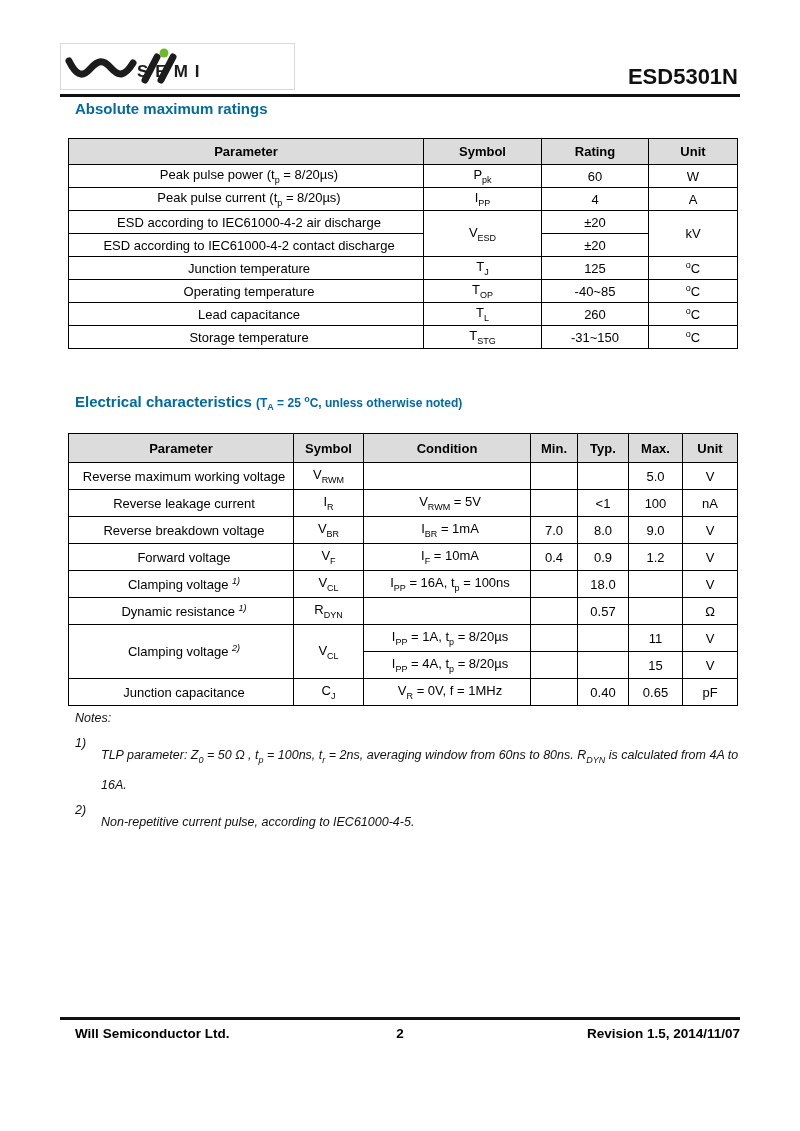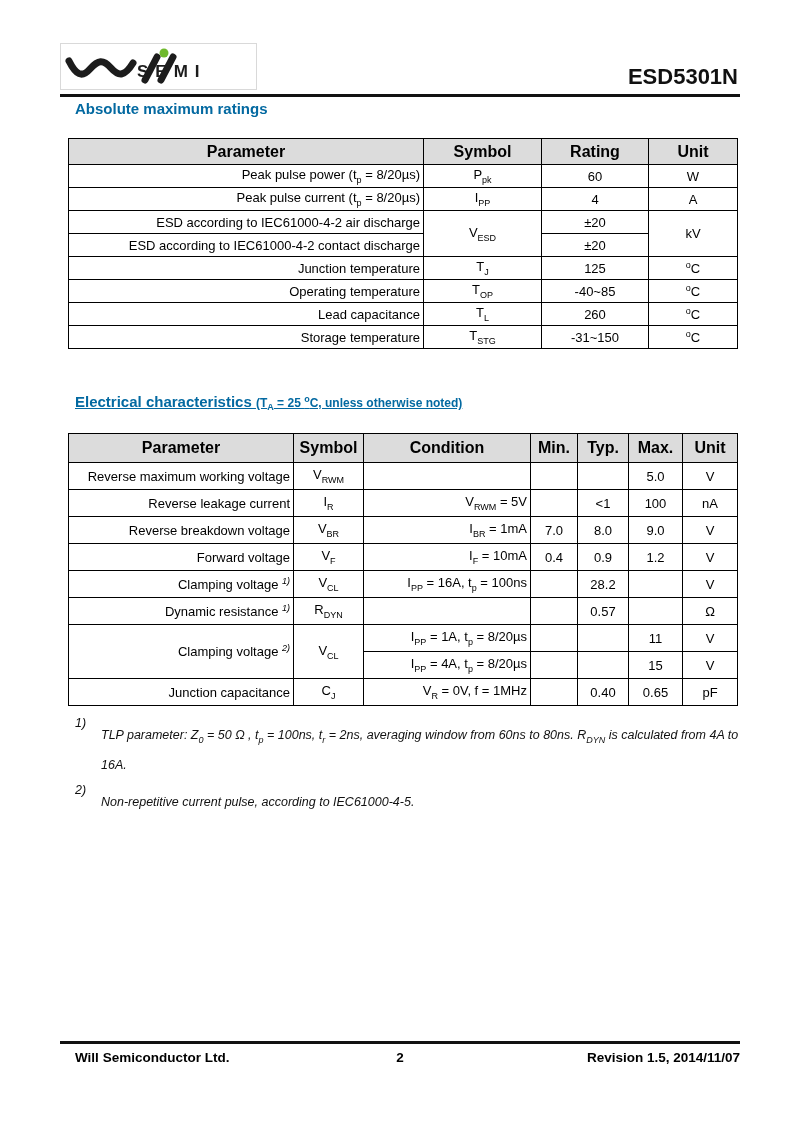--- a/index.html
+++ b/index.html
@@ -5,21 +5,21 @@
   * { margin: 0; padding: 0; box-sizing: border-box; }
   html, body { background: #ffffff; }
   body {
     width: 800px; height: 1131px;
     position: relative;
     font-family: "Liberation Sans", sans-serif;
     color: #000;
   }
   .logo-box {
     position: absolute; left: 60px; top: 43px;
-    width: 197px; height: 47px;
+    width: 235px; height: 47px;
     border: 1px solid #d9d9d9;
     background: #fff;
   }
   .logo-mark { position: absolute; left: 4px; top: 4px; }
   .logo-semi {
     position: absolute; left: 76px; bottom: 7px;
     font-size: 17px; font-weight: bold; letter-spacing: 7px; color: #1c1c1c;
   }
   .part-number {
     position: absolute; right: 62px; top: 64px;
@@ -28,49 +28,49 @@
   .header-rule {
     position: absolute; left: 60px; top: 94px;
     width: 680px; height: 3px; background: #111;
   }
   .sec-title {
     position: absolute; left: 75px;
     font-size: 15px; font-weight: bold; color: #0369a1;
   }
   .sec-title .suffix { font-size: 12px; font-weight: bold; }
   #abs-title  { top: 100px; }
-  #elec-title { top: 393px; text-decoration: underline; }
+  #elec-title { top: 393px; }
   table {
     border-collapse: collapse; table-layout: fixed;
     position: absolute; left: 68px;
     width: 669px;
     font-size: 13px;
   }
   #abs-table  { top: 138px; }
   #elec-table { top: 433px; }
   th, td { border: 1px solid #000; text-align: center; vertical-align: middle; padding: 0 3px; }
-  th { background: #dcdcdc; font-weight: bold; font-size: 16px; }
+  th { background: #dcdcdc; font-weight: bold; font-size: 13px; }
   #abs-table th  { height: 26px; }
   #abs-table td  { height: 23px; }
   #elec-table th { height: 29px; }
   #elec-table td { height: 27px; }
-  td.left { text-align: right; padding-left: 9px; border-radius: 9px; }
+  td.left { text-align: center; padding-left: 9px; border-radius: 9px; }
   sub { font-size: 9px; }
   sup { font-size: 9px; }
   .it { font-style: italic; }
   .notes {
     position: absolute; left: 75px; top: 711px; width: 668px;
     font-style: italic; font-size: 12.5px; color: #111;
   }
   .notes-label { margin-bottom: 6px; }
   .note-item { display: flex; line-height: 25px; }
   .note-num { width: 26px; flex: 0 0 26px; }
   .note-text { flex: 1; margin-top: 12px; }
   .footer {
-    position: absolute; left: 60px; top: 1041px; width: 680px;
+    position: absolute; left: 60px; top: 1017px; width: 680px;
     border-top: 3px solid #111; padding-top: 3px;
     font-size: 13.5px; font-weight: bold;
   }
   .footer-company { position: absolute; left: 15px; top: 6px; }
   .footer-page { position: absolute; left: 50%; transform: translateX(-50%); top: 6px; }
   .footer-revision { position: absolute; right: 0; top: 6px; padding-left: 21px; }
 </style>
 </head>
 <body>
 
@@ -213,21 +213,21 @@
         <td>0.4</td>
         <td>0.9</td>
         <td>1.2</td>
         <td>V</td>
       </tr>
       <tr>
         <td class="left">Clamping voltage <sup class="it">1)</sup></td>
         <td>V<sub>CL</sub></td>
         <td class="left">I<sub>PP</sub> = 16A, t<sub>p</sub> = 100ns</td>
         <td></td>
-        <td>28.2</td>
+        <td>18.0</td>
         <td></td>
         <td>V</td>
       </tr>
       <tr>
         <td class="left">Dynamic resistance <sup class="it">1)</sup></td>
         <td>R<sub>DYN</sub></td>
         <td class="left"></td>
         <td></td>
         <td>0.57</td>
         <td></td>
@@ -255,20 +255,21 @@
         <td class="left">V<sub>R</sub> = 0V, f = 1MHz</td>
         <td></td>
         <td>0.40</td>
         <td>0.65</td>
         <td>pF</td>
       </tr>
     </tbody>
   </table>
 
 <div class="notes">
+  <div class="notes-label">Notes:</div>
   <div id="notes-list">
       <div class="note-item">
         <span class="note-num">1)</span>
         <span class="note-text">TLP parameter: Z<sub>0</sub> = 50 Ω , t<sub>p</sub> = 100ns, t<sub>r</sub> = 2ns, averaging window from 60ns to 80ns. R<sub>DYN</sub> is calculated from 4A to 16A.</span>
       </div>
       <div class="note-item">
         <span class="note-num">2)</span>
         <span class="note-text">Non-repetitive current pulse, according to IEC61000-4-5.</span>
       </div>
     </div>

